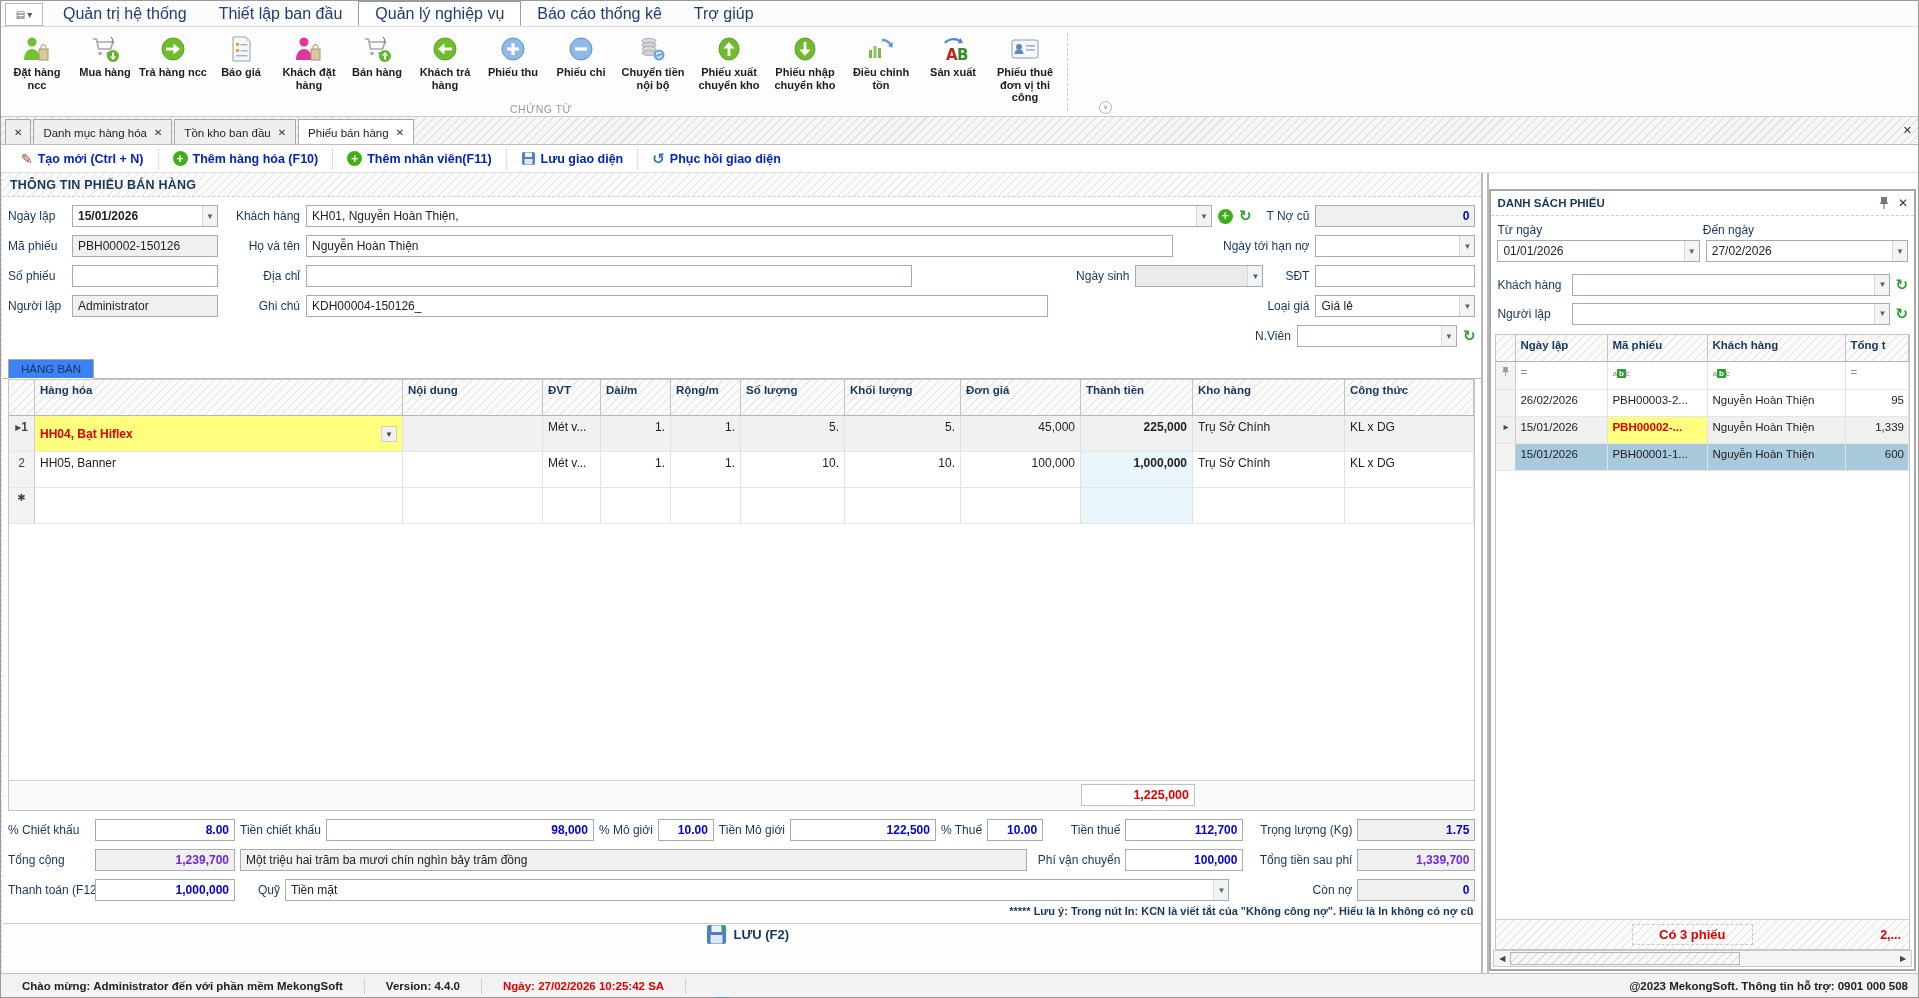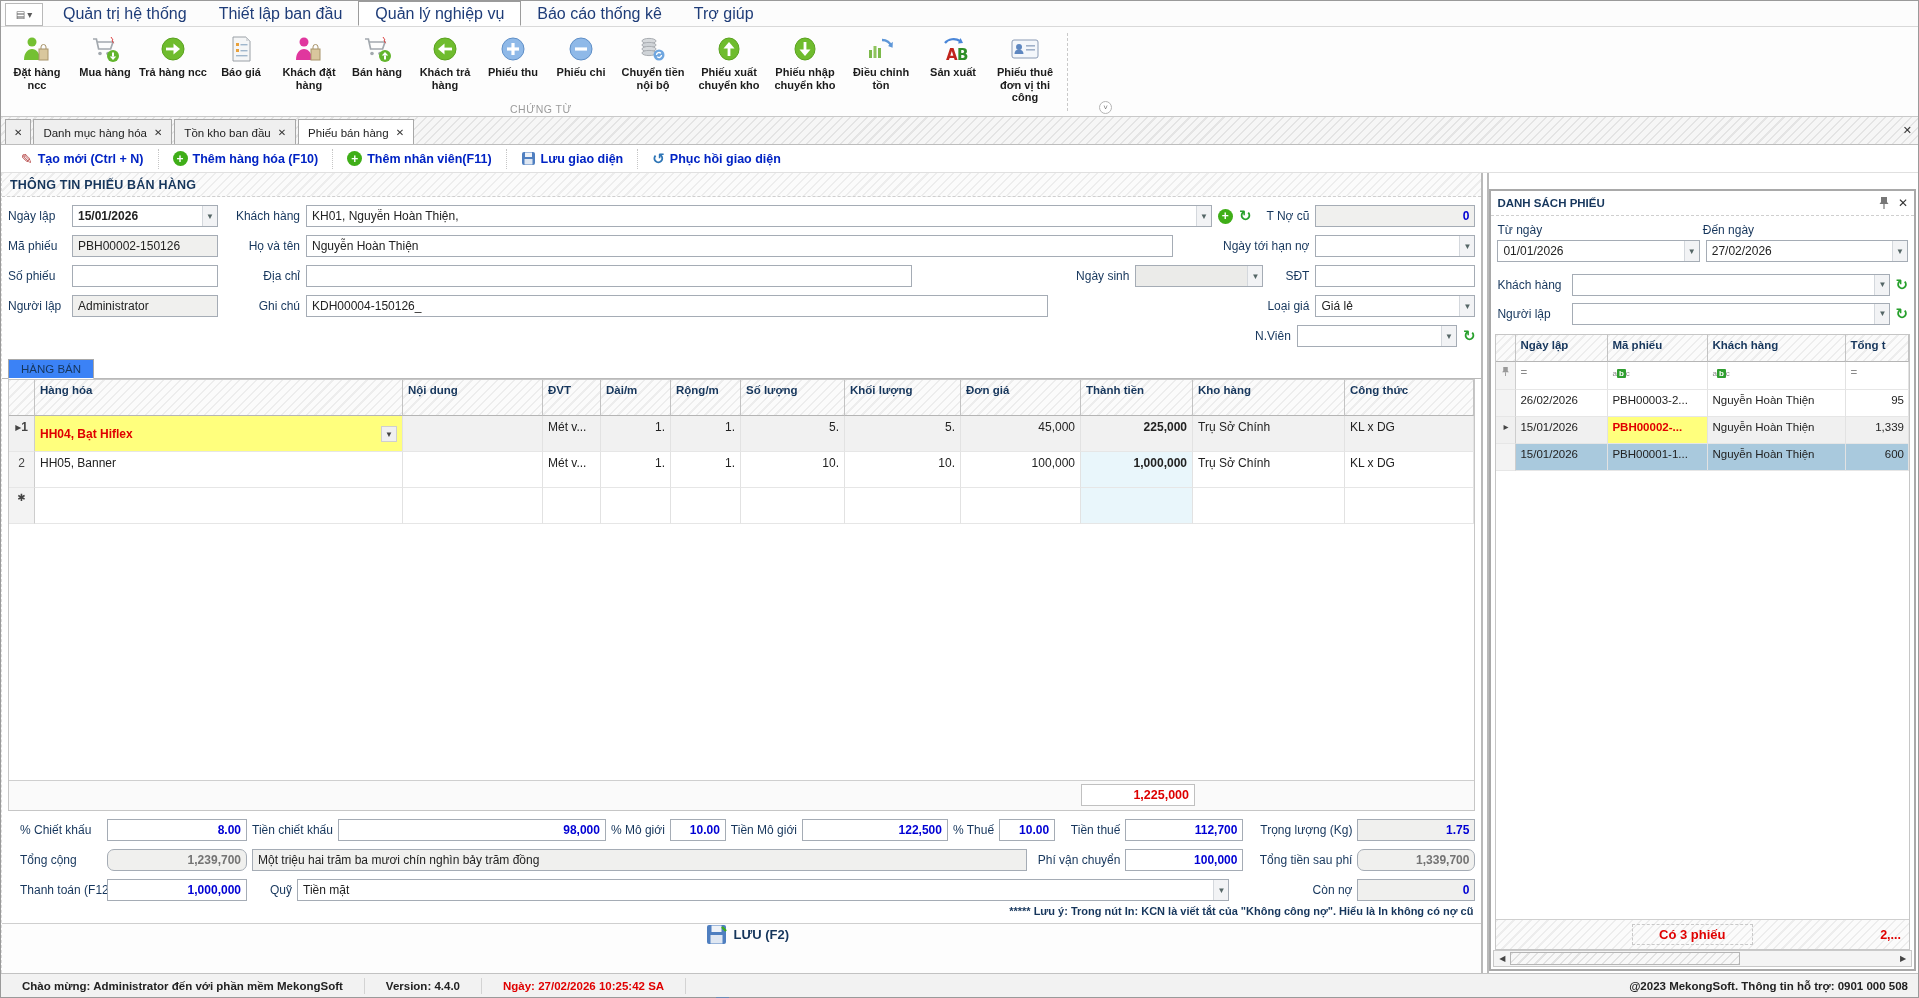--- a/index.html
+++ b/index.html
@@ -52,21 +52,21 @@
   .frow { display:flex; align-items:center; height:30px; gap:6px; }
   .lbl { color:#16365c; font-size:12px; white-space:nowrap; }
   .r { text-align:right; }
   .field { border:1px solid #a5acb5; background:#fff; height:22px; display:flex; align-items:center; padding:0 5px; font-size:12px; overflow:hidden; white-space:nowrap; }
   .field.ro { background:#f0f0ee; }
   .combo { border:1px solid #a5acb5; background:#fff; height:22px; display:flex; align-items:center; overflow:hidden; }
   .combo .val { flex:1; padding:0 5px; white-space:nowrap; overflow:hidden; }
   .combo .ar { width:15px; align-self:stretch; background:#f2f3f5; border-left:1px solid #d4d8dd; color:#566; font-size:8px; display:flex; align-items:center; justify-content:center; }
   .combo.ro { background:#ebebe9; } .combo.ro .val{ background:#ebebe9; }
   .bluev { color:#0000d4; font-weight:bold; }
-  .redv { color:#737373; font-weight:bold;border-radius:7px; }
+  .redv { color:#6d28d9; font-weight:bold; }
   .refr { color:#27a02c; font-weight:bold; font-size:15px; line-height:14px; }
 
   
   .saletab { display:flex; align-items:flex-end; height:24px; padding-left:6px; border-bottom:1px solid #b9b9b9; margin-top:2px; }
   .saletab .t { border:1px solid #a8a8a8; border-bottom:1px solid #fff; background:#3b82f6; padding:3px 12px; font-size:11.5px; color:#16365c; position:relative; top:1px; }
   .grid { flex:1; display:flex; flex-direction:column; border:1px solid #c6c6c6; margin:0 6px; min-height:0; }
   .g-head,.g-row { display:flex; }
   .g-head .gc { background:repeating-linear-gradient(135deg,#ededed 0 1.5px,#fbfbfb 1.5px 6px); font-weight:bold; color:#16365c; border-right:1px solid #c3c3c3; border-bottom:1px solid #b5b5b5; font-size:11.5px; }
   .gc { padding:4px 5px; height:36px; border-right:1px solid #e2e2e2; border-bottom:1px solid #e6e6e6; white-space:nowrap; overflow:hidden; font-size:12px; }
   .c-ind{width:26px; text-align:center; background:#f3f3f3; border-right:1px solid #cdcdcd; color:#444;}
@@ -74,21 +74,21 @@
   .c-sl{width:104px}.c-kl{width:116px}.c-dg{width:120px}.c-tt{width:112px}.c-kho{width:152px}.c-ct{flex:1}
   .g-row.sel .gc { background:#f1f1f1; }
   .prodsel { background:#ffff7d !important; color:#e00000; font-weight:bold; display:flex; justify-content:space-between; align-items:center; }
   .prodsel .dd { color:#444; font-size:8px; background:#f0f0f0; border:1px solid #cfcfcf; padding:0 3px; height:16px; line-height:15px; }
   .ttcell { background:#e9f6fb; font-weight:bold; text-align:right; }
   .g-fill { flex:1; border-bottom:none; }
   .g-total { height:30px; border-top:1px solid #cfcfcf; background:#fafafa; position:relative; }
   .g-totbox { position:absolute; left:1072px; top:3px; width:114px; height:22px; border:1px solid #c0c0c0; background:#fff; display:flex; align-items:center; justify-content:flex-end; padding:0 5px; color:#dd0000; font-weight:bold; font-size:12.5px; }
 
   
-  .totals { padding:4px 6px 0 18px; }
+  .totals { padding:4px 6px 0 6px; }
   .trow { display:flex; align-items:center; height:30px; gap:5px; }
   .note { height:18px; text-align:right; padding-right:8px; color:#16365c; font-weight:bold; font-size:11px; }
 
   
   .btnbar { height:50px; border-top:1px solid #cfcfcf; background:#fdfdfd; display:flex; align-items:center; gap:39px; padding-left:12px;flex-direction:column; }
   .fbtn { display:flex; align-items:center; gap:6px; color:#16365c; font-weight:bold; font-size:13px; }
   .fbtn.red { color:#c22000; }
   .chk { width:13px; height:13px; border:1px solid #6a8db5; background:#fff; display:inline-flex; align-items:center; justify-content:center; font-size:11px; color:#111; }
 
   

